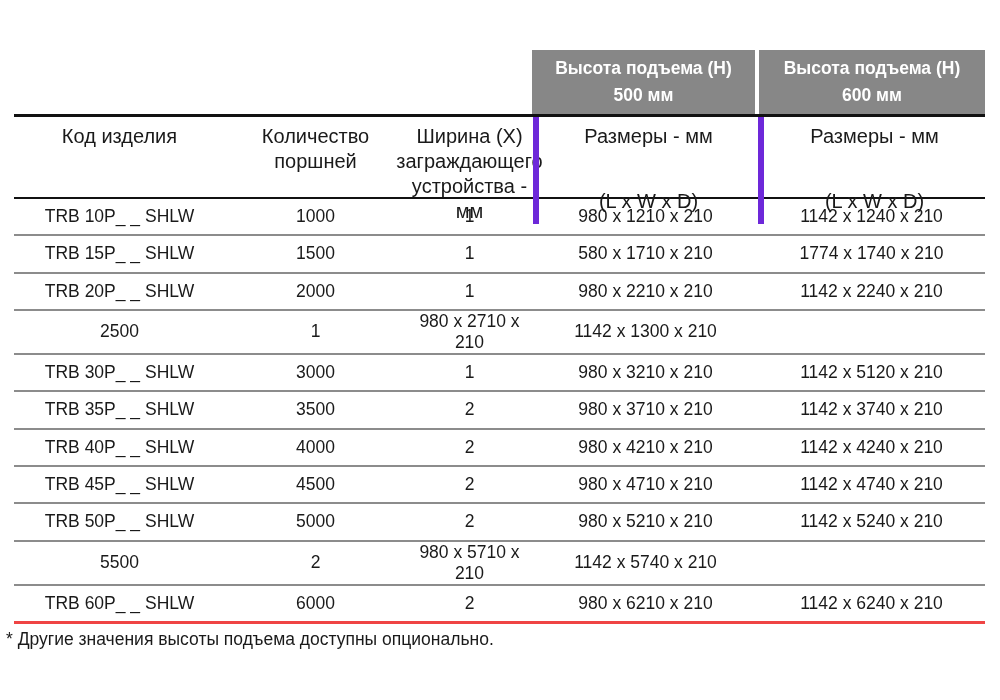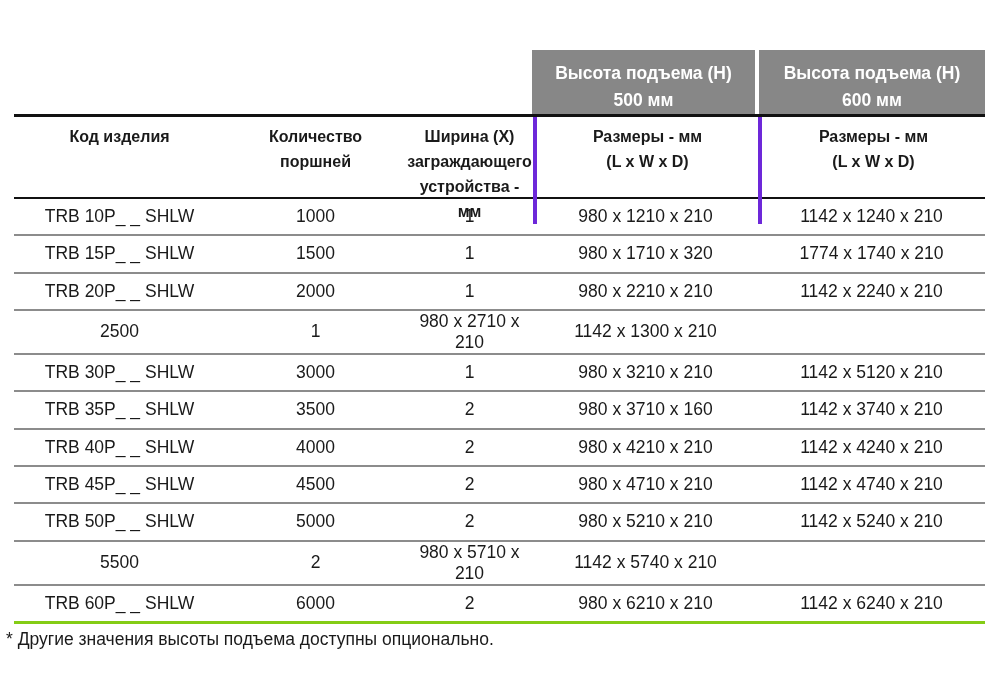--- a/index.html
+++ b/index.html
@@ -4,41 +4,41 @@
 <style>
   html,body{margin:0;padding:0;}
   body{
     width:1000px;height:700px;background:#ffffff;
     font-family:"Liberation Sans","DejaVu Sans",sans-serif;
     color:#1a1a1a;position:relative;overflow:hidden;
   }
   .band-box{
     position:absolute;top:50px;height:64px;background:#878787;
     color:#ffffff;font-weight:bold;font-size:17.5px;line-height:27px;
-    display:flex;flex-direction:column;justify-content:flex-end;align-items:center;
+    display:flex;flex-direction:column;justify-content:center;align-items:center;
     text-align:center;
   }
   #band-500{left:532px;width:223px;}
   #band-600{left:759px;width:226px;}
 
   .spec-table{
     position:absolute;left:14px;top:114px;width:971px;
     border-top:3px solid #111;
   }
   .thead{
     display:grid;grid-template-columns:211px 181px 127px 225px 227px;
     height:80px;border-bottom:2.5px solid #111;
-    font-weight:bold;font-size:16px;line-height:25px;
+    font-weight:normal;font-size:20px;line-height:25px;
   }
   .th{
     display:flex;flex-direction:column;justify-content:flex-start;
     align-items:center;text-align:center;padding-top:7px;
   }
-  .th.vline{border-left:4px solid #6d28d9;}
-  .tbody{height:422px;display:flex;flex-direction:column;border-bottom:3px solid #84cc16;align-items:flex-end;}
+  .th.vline{border-left:6px solid #6d28d9;gap:40px;}
+  .tbody{height:422px;display:flex;flex-direction:column;border-bottom:3px solid #ef4444;align-items:flex-end;}
   .trow{
     flex:1;display:grid;grid-template-columns:211px 181px 127px 225px 227px;
     border-bottom:2px solid #8c8c8c;font-size:17.5px;
   }
   .trow:last-child{border-bottom:none;}
   .cell{display:flex;align-items:center;justify-content:center;text-align:center;}
   .footnote{
     position:absolute;left:6px;top:629px;font-size:17.5px;color:#1a1a1a;
   }
 </style>
@@ -82,21 +82,21 @@
         <div class="cell">TRB 10P_ _ SHLW</div>
         <div class="cell">1000</div>
         <div class="cell">1</div>
         <div class="cell">980 x 1210 x 210</div>
         <div class="cell">1142 x 1240 x 210</div>
       </div>
       <div class="trow">
         <div class="cell">TRB 15P_ _ SHLW</div>
         <div class="cell">1500</div>
         <div class="cell">1</div>
-        <div class="cell">980 x 1710 x 320</div>
+        <div class="cell">580 x 1710 x 210</div>
         <div class="cell">1774 x 1740 x 210</div>
       </div>
       <div class="trow">
         <div class="cell">TRB 20P_ _ SHLW</div>
         <div class="cell">2000</div>
         <div class="cell">1</div>
         <div class="cell">980 x 2210 x 210</div>
         <div class="cell">1142 x 2240 x 210</div>
       </div>
       <div class="trow">
@@ -109,21 +109,21 @@
         <div class="cell">TRB 30P_ _ SHLW</div>
         <div class="cell">3000</div>
         <div class="cell">1</div>
         <div class="cell">980 x 3210 x 210</div>
         <div class="cell">1142 x 5120 x 210</div>
       </div>
       <div class="trow">
         <div class="cell">TRB 35P_ _ SHLW</div>
         <div class="cell">3500</div>
         <div class="cell">2</div>
-        <div class="cell">980 x 3710 x 160</div>
+        <div class="cell">980 x 3710 x 210</div>
         <div class="cell">1142 x 3740 x 210</div>
       </div>
       <div class="trow">
         <div class="cell">TRB 40P_ _ SHLW</div>
         <div class="cell">4000</div>
         <div class="cell">2</div>
         <div class="cell">980 x 4210 x 210</div>
         <div class="cell">1142 x 4240 x 210</div>
       </div>
       <div class="trow">

